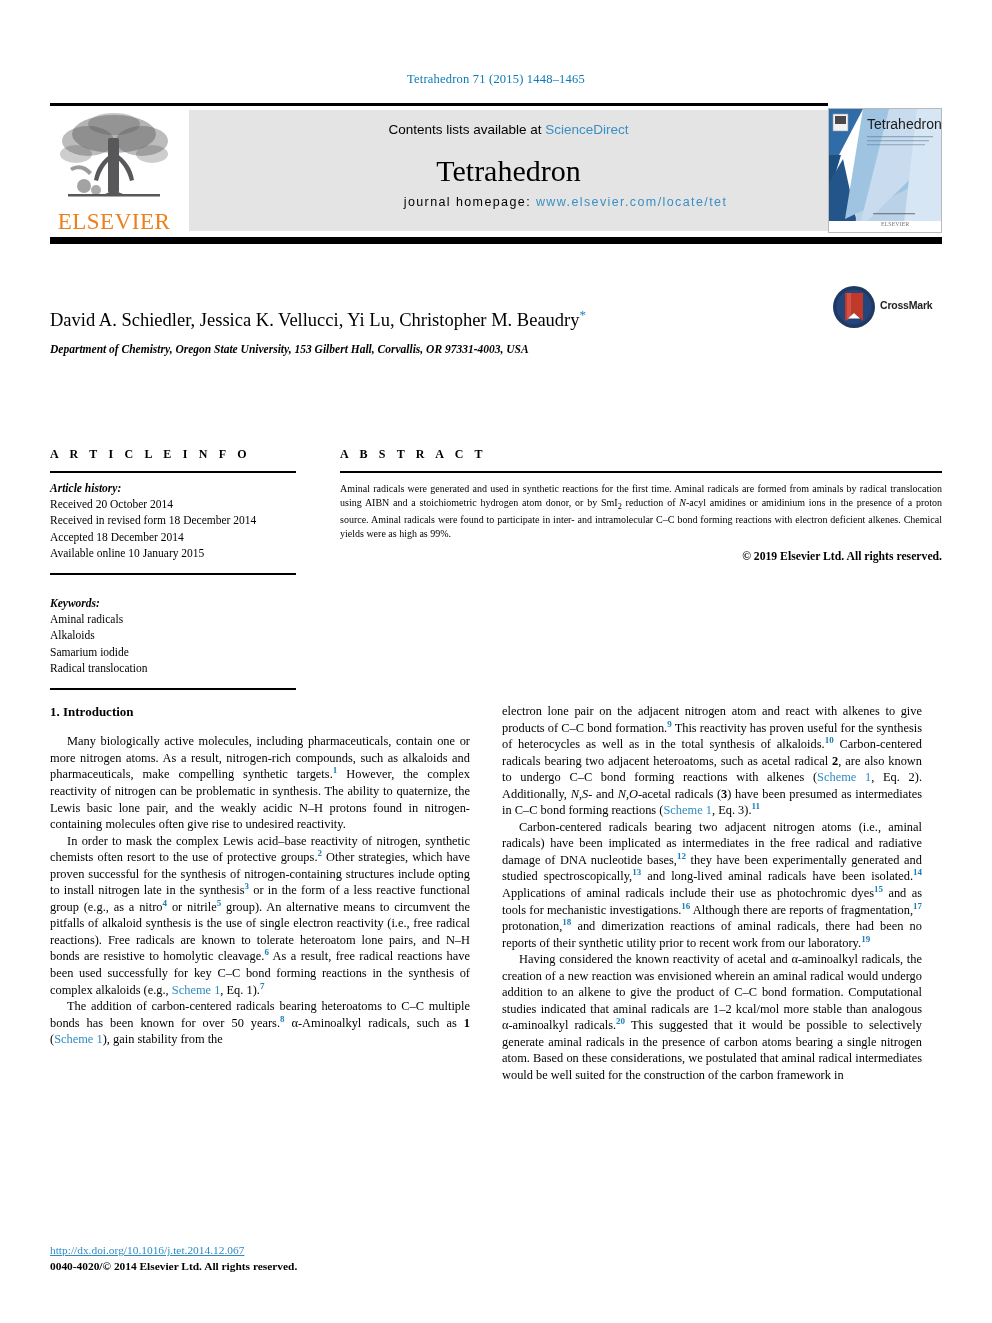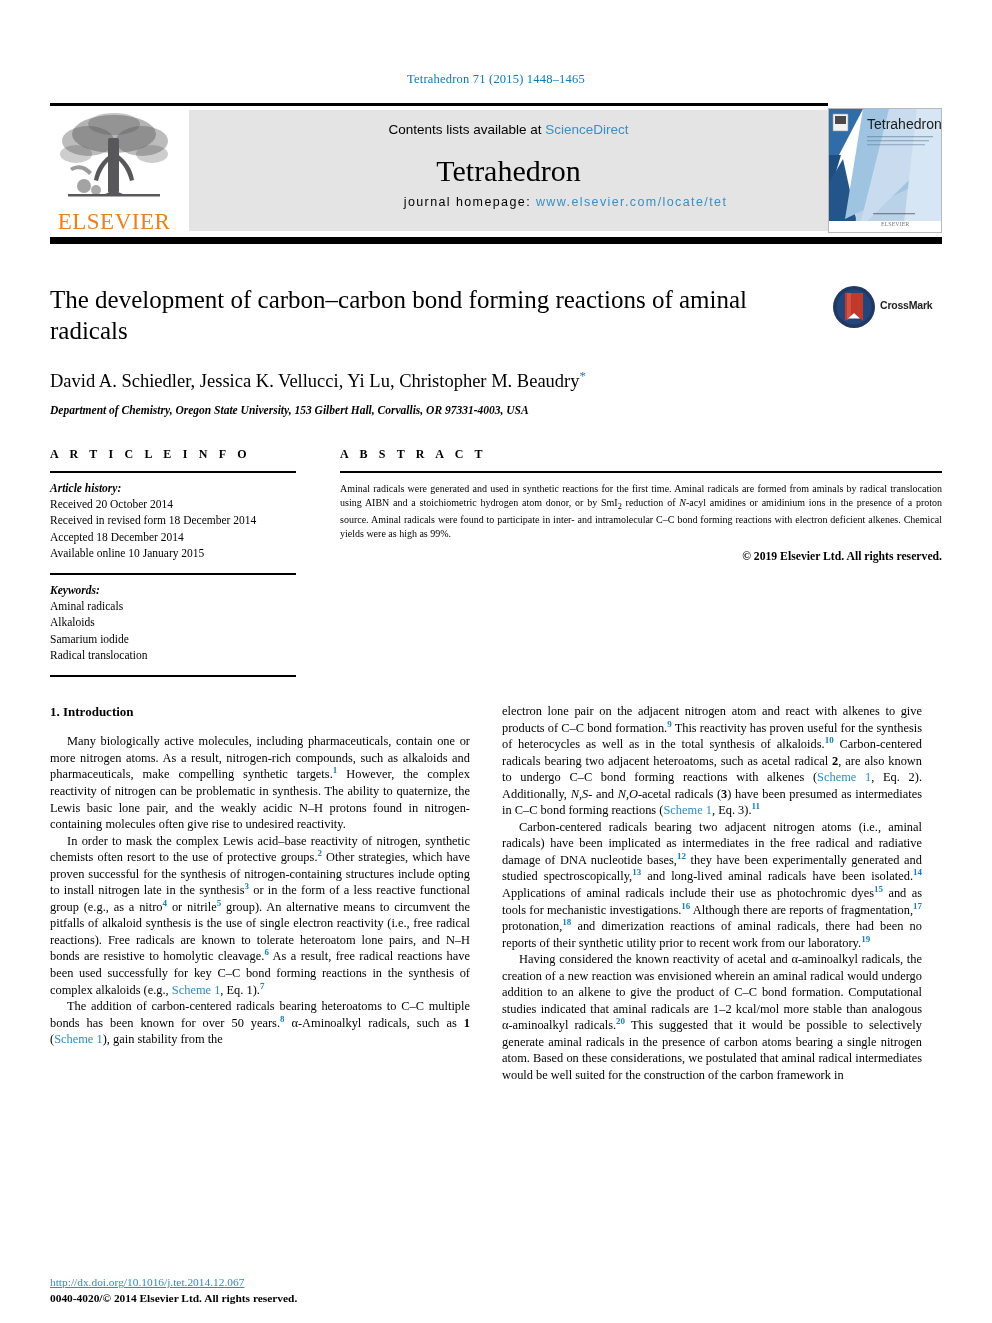--- a/index.html
+++ b/index.html
@@ -235,21 +235,21 @@
   .hist {
     margin-top: 7px;
     font-size: 11.5px;
     line-height: 1.42;
   }
   .hist .it {
     font-style: italic;
     font-weight: bold;
   }
   .kw {
-    margin-top: 7px;
+    margin-top: 20px;
     font-size: 11.5px;
     line-height: 1.42;
   }
   .kw .it {
     font-style: italic;
     font-weight: bold;
   }
   .gap-rule {
     margin-top: 12px;
   }
@@ -326,21 +326,21 @@
     line-height: 1.33;
     text-align: justify;
   }
   .email {
     color: #2e8cc4;
     text-decoration: underline;
   }
   .doi-block {
     position: absolute;
     left: 50px;
-    top: 1275px;
+    top: 1243px;
     width: 420px;
     font-size: 11.4px;
     line-height: 1.4;
   }
   .doi-link {
     color: #2e8cc4;
     text-decoration: underline;
     display: block;
   }
   .issn {
@@ -411,21 +411,20 @@
         <rect x="38" y="35" width="58" height="1.3" fill="#5a7b96" opacity="0.45"></rect>
         <rect x="44" y="104" width="42" height="1.3" fill="#4b4b4b" opacity="0.6"></rect>
         <text x="52" y="117" font-family="Liberation Serif, serif" font-size="6" fill="#777">ELSEVIER</text>
       </svg>
     </div>
   </div>
 
   <div class="bar"></div>
 
   <div class="title-block">
-    <h1 class="article-title">The development of carbon–carbon bond forming reactions of aminal radicals</h1>
     <div class="authors"><span>David A. Schiedler, Jessica K. Vellucci, Yi Lu, Christopher M. Beaudry</span><span class="star">*</span></div>
     <div class="affiliation">Department of Chemistry, Oregon State University, 153 Gilbert Hall, Corvallis, OR 97331-4003, USA</div>
 
     <div class="crossmark">
       <svg width="44" height="44" viewBox="0 0 44 44">
         <circle cx="22" cy="22" r="21" fill="#1f3864"></circle>
         <circle cx="22" cy="22" r="17.5" fill="#24457a"></circle>
         <path d="M13 8 h18 v28 l-9 -8 l-9 8 Z" fill="#c0392b"></path>
         <path d="M15 8 h4 v24 l-4 3.5 Z" fill="#d85a48" opacity="0.75"></path>
         <path d="M22 28 l-6 5.5 h12 Z" fill="#ffffff"></path>

